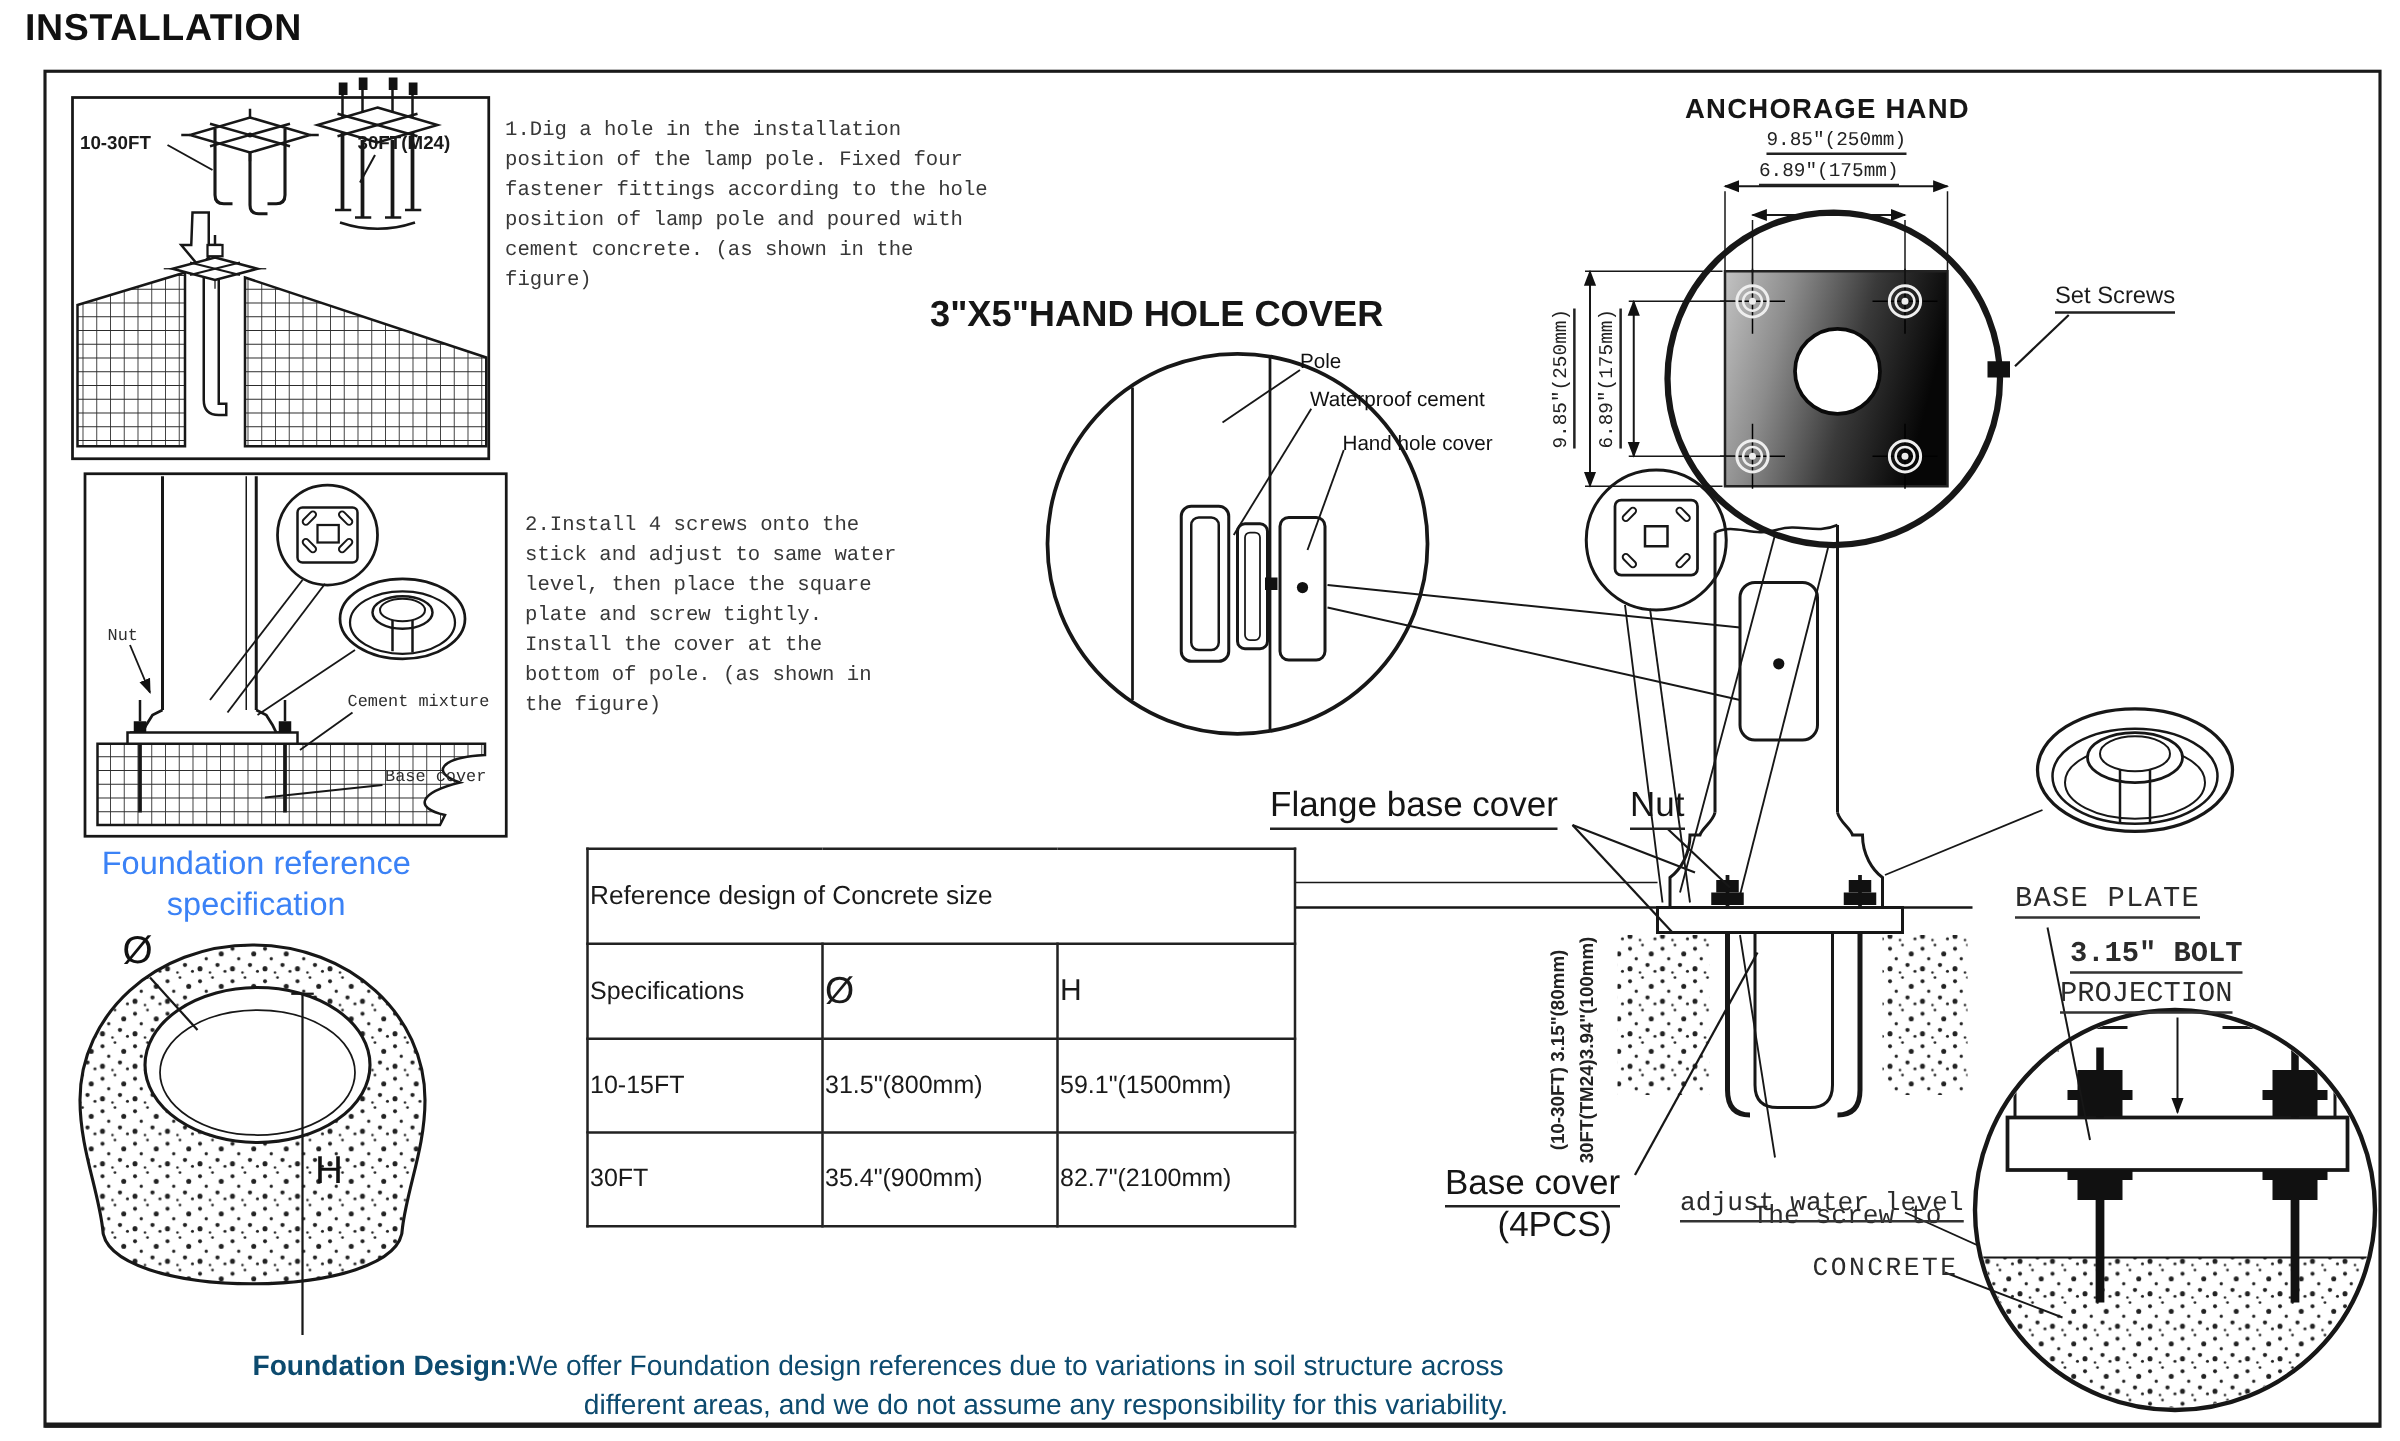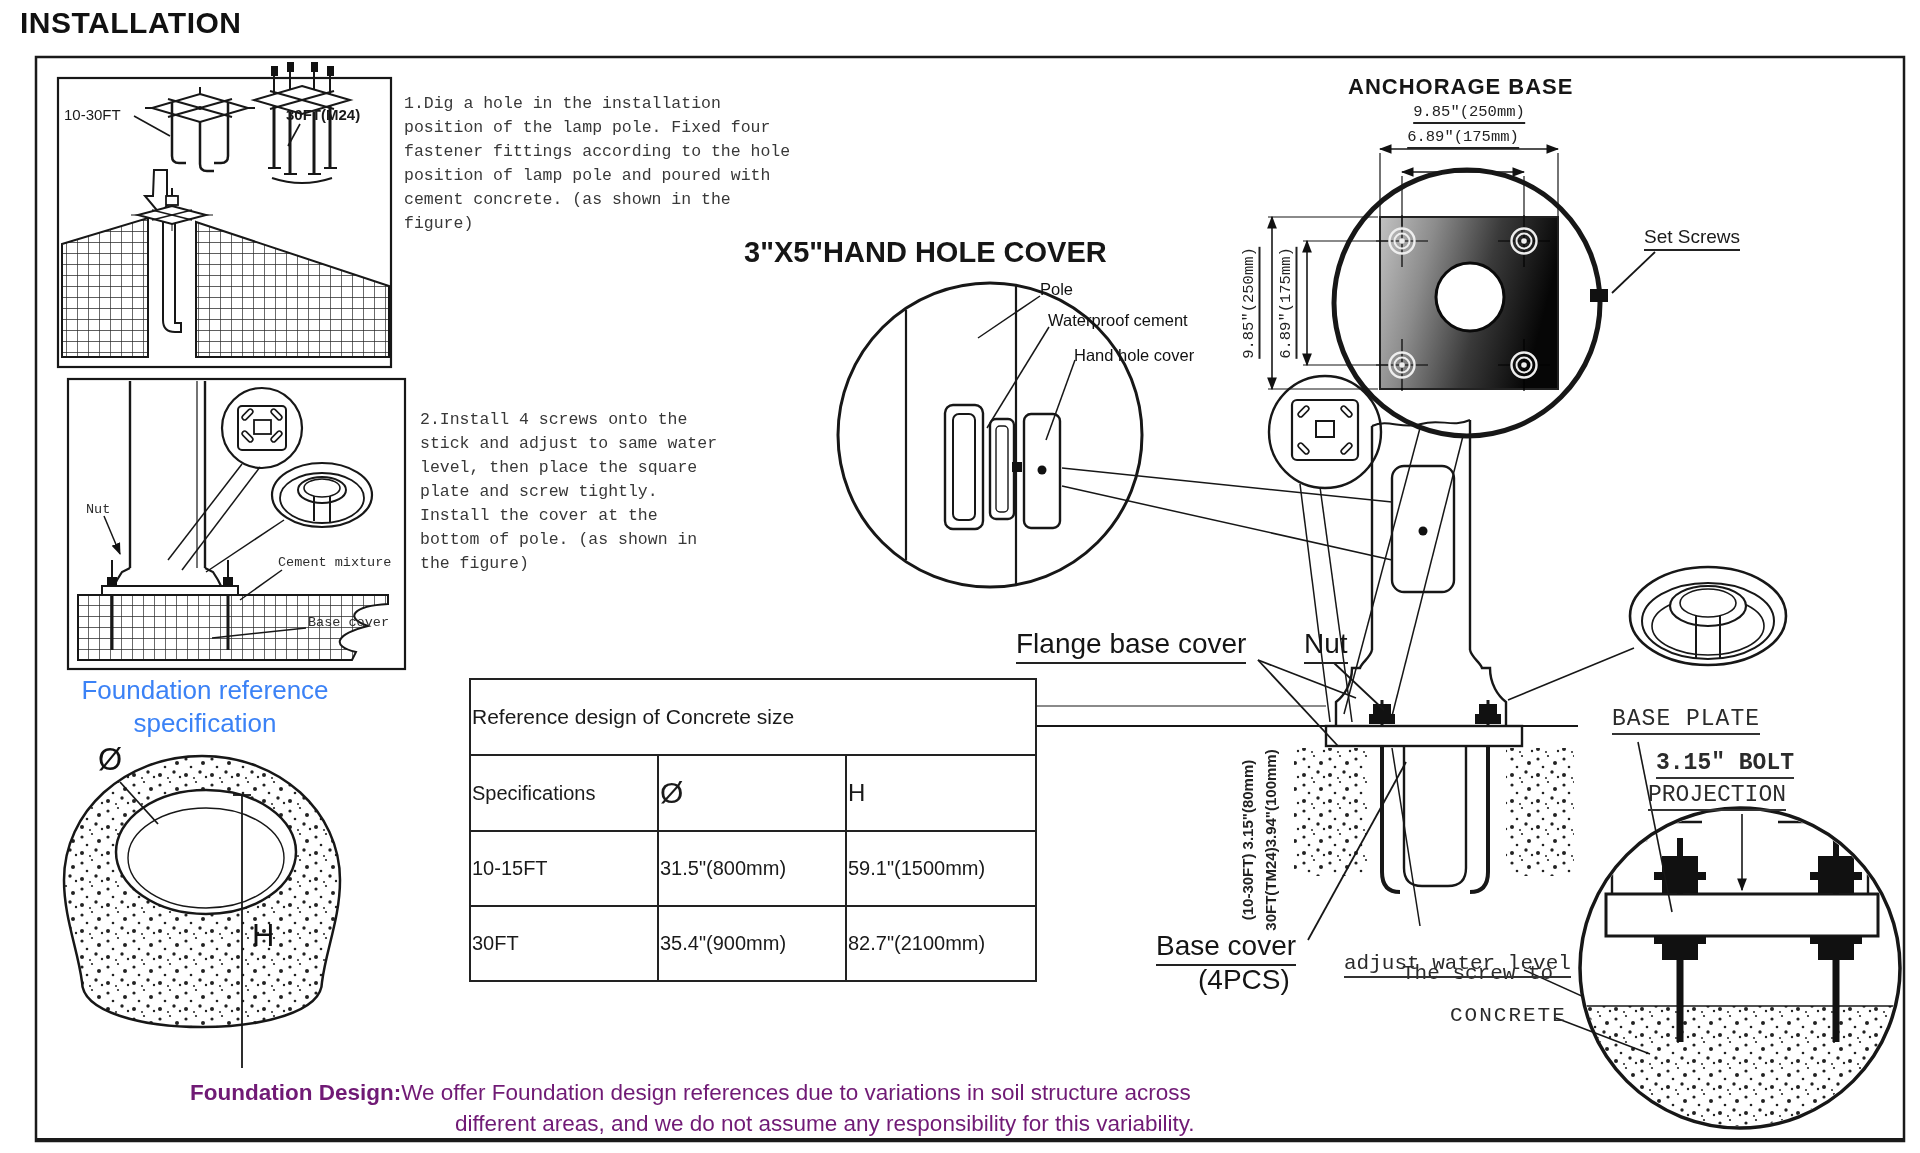--- a/index.html
+++ b/index.html
@@ -24,21 +24,21 @@
   .cad{font-size:21px;color:#2b2b2b;}
   .cad-ul{border-bottom:2px solid #333;padding-bottom:1px;}
   .setscrew{font-size:19px;border-bottom:2px solid #222;padding-bottom:1px;}
   table.ref{position:absolute;left:469px;top:678px;border-collapse:collapse;table-layout:fixed;}
   table.ref td{border:2.5px solid #222;text-align:left;vertical-align:middle;
                font-size:20px;color:#1a1a1a;background:#fff;}
   table.ref td.ttl{height:72px;font-size:21px;}
   table.ref td.hd{height:72px;}
   table.ref td.dia{font-size:30px;}
   table.ref td.cell{height:71px;}
-  .foot{font-size:22.5px;color:#701a75;}
+  .foot{font-size:22.5px;color:#0c4a6e;margin-left:12px;}
 </style>
 </head>
 <body>
 
 <div class="canvas">
 
   <svg width="1920" height="1153" viewBox="0 0 1920 1153" style="position:absolute;left:0;top:0">
     <defs>
       <marker id="arr" viewBox="0 0 10 10" refX="9" refY="5" markerWidth="8" markerHeight="8" orient="auto-start-reverse">
         <path d="M0,1.2 L10,5 L0,8.8 z" fill="#111"></path>
@@ -346,21 +346,21 @@
       </g>
 
       <line x1="1638" y1="742" x2="1672" y2="912" stroke-width="1.6"></line>
       <line x1="1742" y1="814" x2="1742" y2="890" stroke-width="1.6" marker-end="url(#arr)"></line>
       <line x1="1556" y1="1018" x2="1650" y2="1054" stroke-width="1.5"></line>
     </g>
   </svg>
 
   <div class="abs page-title">INSTALLATION</div>
 
-  <div class="abs" style="left:64px;top:106px;font-size:15px;font-weight:normal">10-30FT</div>
+  <div class="abs" style="left:64px;top:106px;font-size:15px;font-weight:bold">10-30FT</div>
   <div class="abs" style="left:286px;top:106px;font-size:15px;font-weight:bold">30FT(M24)</div>
 
   <div class="abs step mono" style="left:404px;top:92px;width:400px">1.Dig a hole in the installation
 position of the lamp pole. Fixed four
 fastener fittings according to the hole
 position of lamp pole and poured with
 cement concrete. (as shown in the
 figure)</div>
   <div class="abs step mono" style="left:420px;top:408px;width:330px">2.Install 4 screws onto the
 stick and adjust to same water
@@ -377,21 +377,21 @@
   <div class="abs cap" style="left:70px;top:674px;width:270px">Foundation reference
 specification</div>
   <div class="abs sym" style="left:98px;top:742px">Ø</div>
   <div class="abs sym" style="left:252px;top:918px">H</div>
 
   <div class="abs h3x5" style="left:744px;top:236px">3"X5"HAND HOLE COVER</div>
   <div class="abs part-lbl" style="left:1040px;top:280px">Pole</div>
   <div class="abs part-lbl" style="left:1048px;top:311px">Waterproof cement</div>
   <div class="abs part-lbl" style="left:1074px;top:346px">Hand hole cover</div>
 
-  <div class="abs anch-head" style="left:1348px;top:74px">ANCHORAGE BASE</div>
+  <div class="abs anch-head" style="left:1348px;top:74px">ANCHORAGE HAND</div>
   <div class="abs dim mono cx" style="left:1469px;top:103px">9.85"(250mm)</div>
   <div class="abs dim mono cx" style="left:1463px;top:128px">6.89"(175mm)</div>
   <div class="abs dim mono rot" style="left:1250px;top:303px">9.85"(250mm)</div>
   <div class="abs dim mono rot" style="left:1287px;top:303px">6.89"(175mm)</div>
   <div class="abs setscrew" style="left:1644px;top:226px">Set Screws</div>
 
   <div class="abs big-lbl ul" style="left:1016px;top:628px">Flange base cover</div>
   <div class="abs big-lbl ul" style="left:1304px;top:628px">Nut</div>
   <div class="abs rotdim rot" style="left:1247px;top:840px">(10-30FT) 3.15"(80mm)</div>
   <div class="abs rotdim rot" style="left:1270px;top:840px">30FT(TM24)3.94"(100mm)</div>

